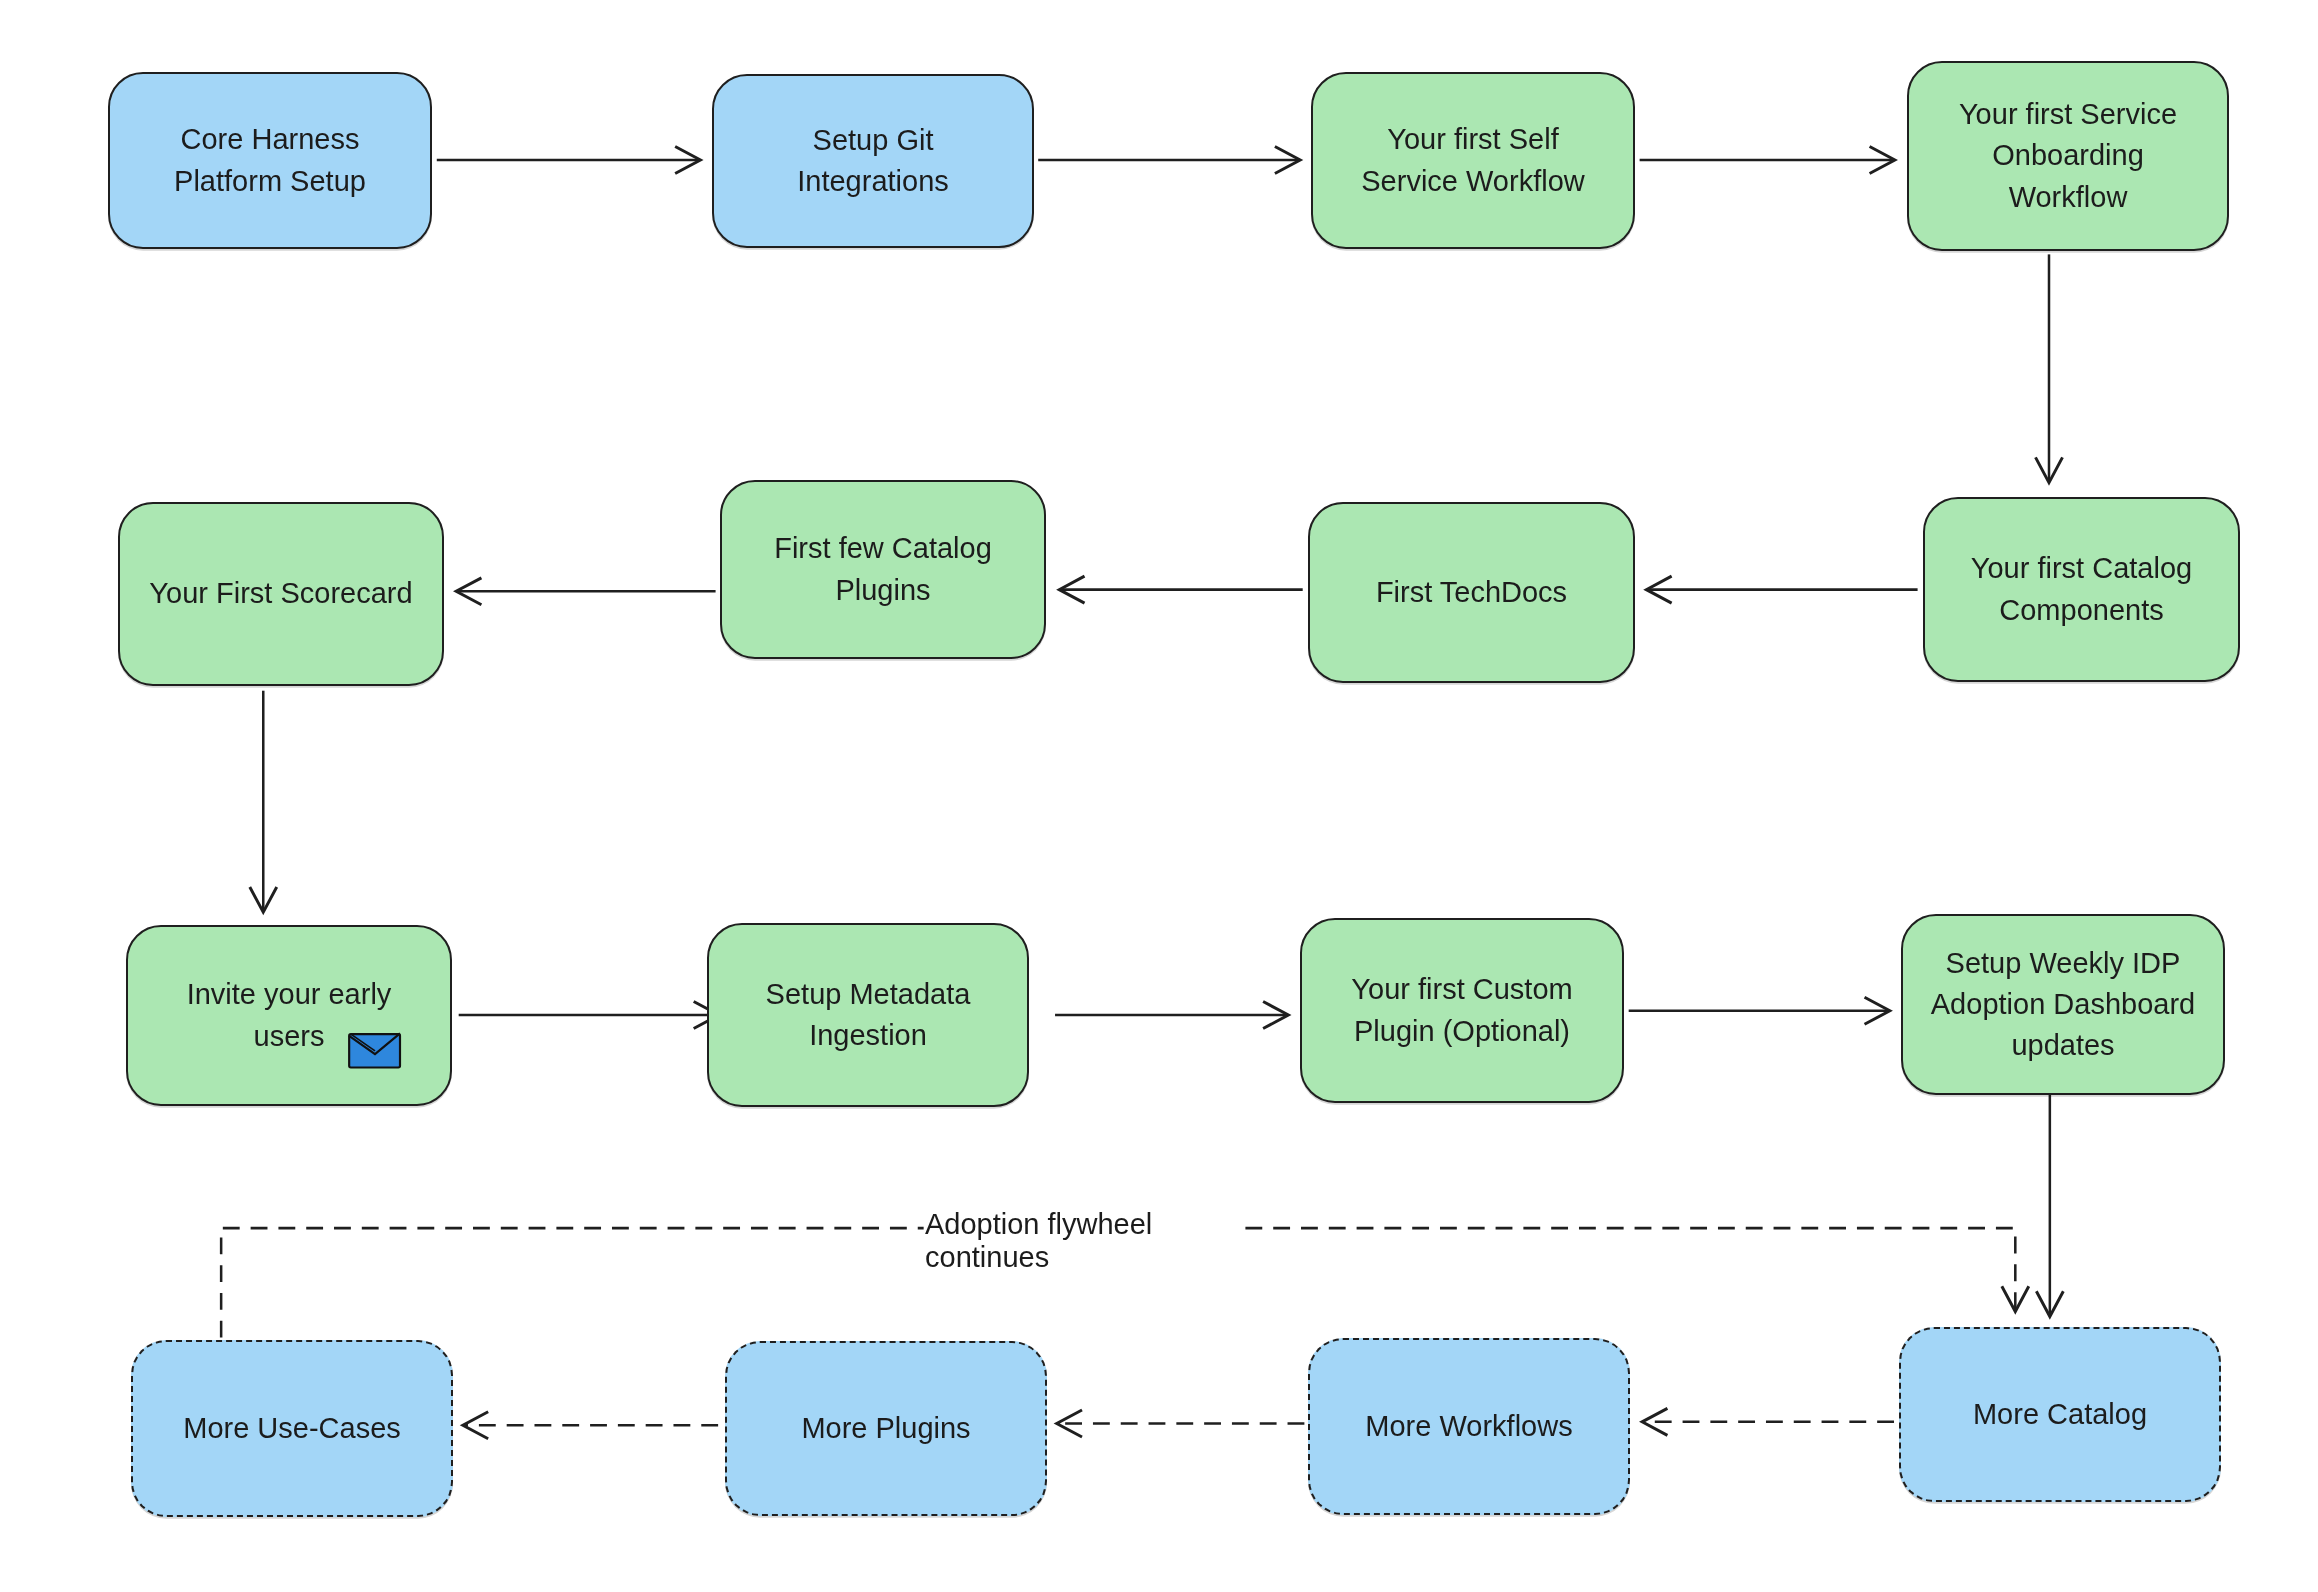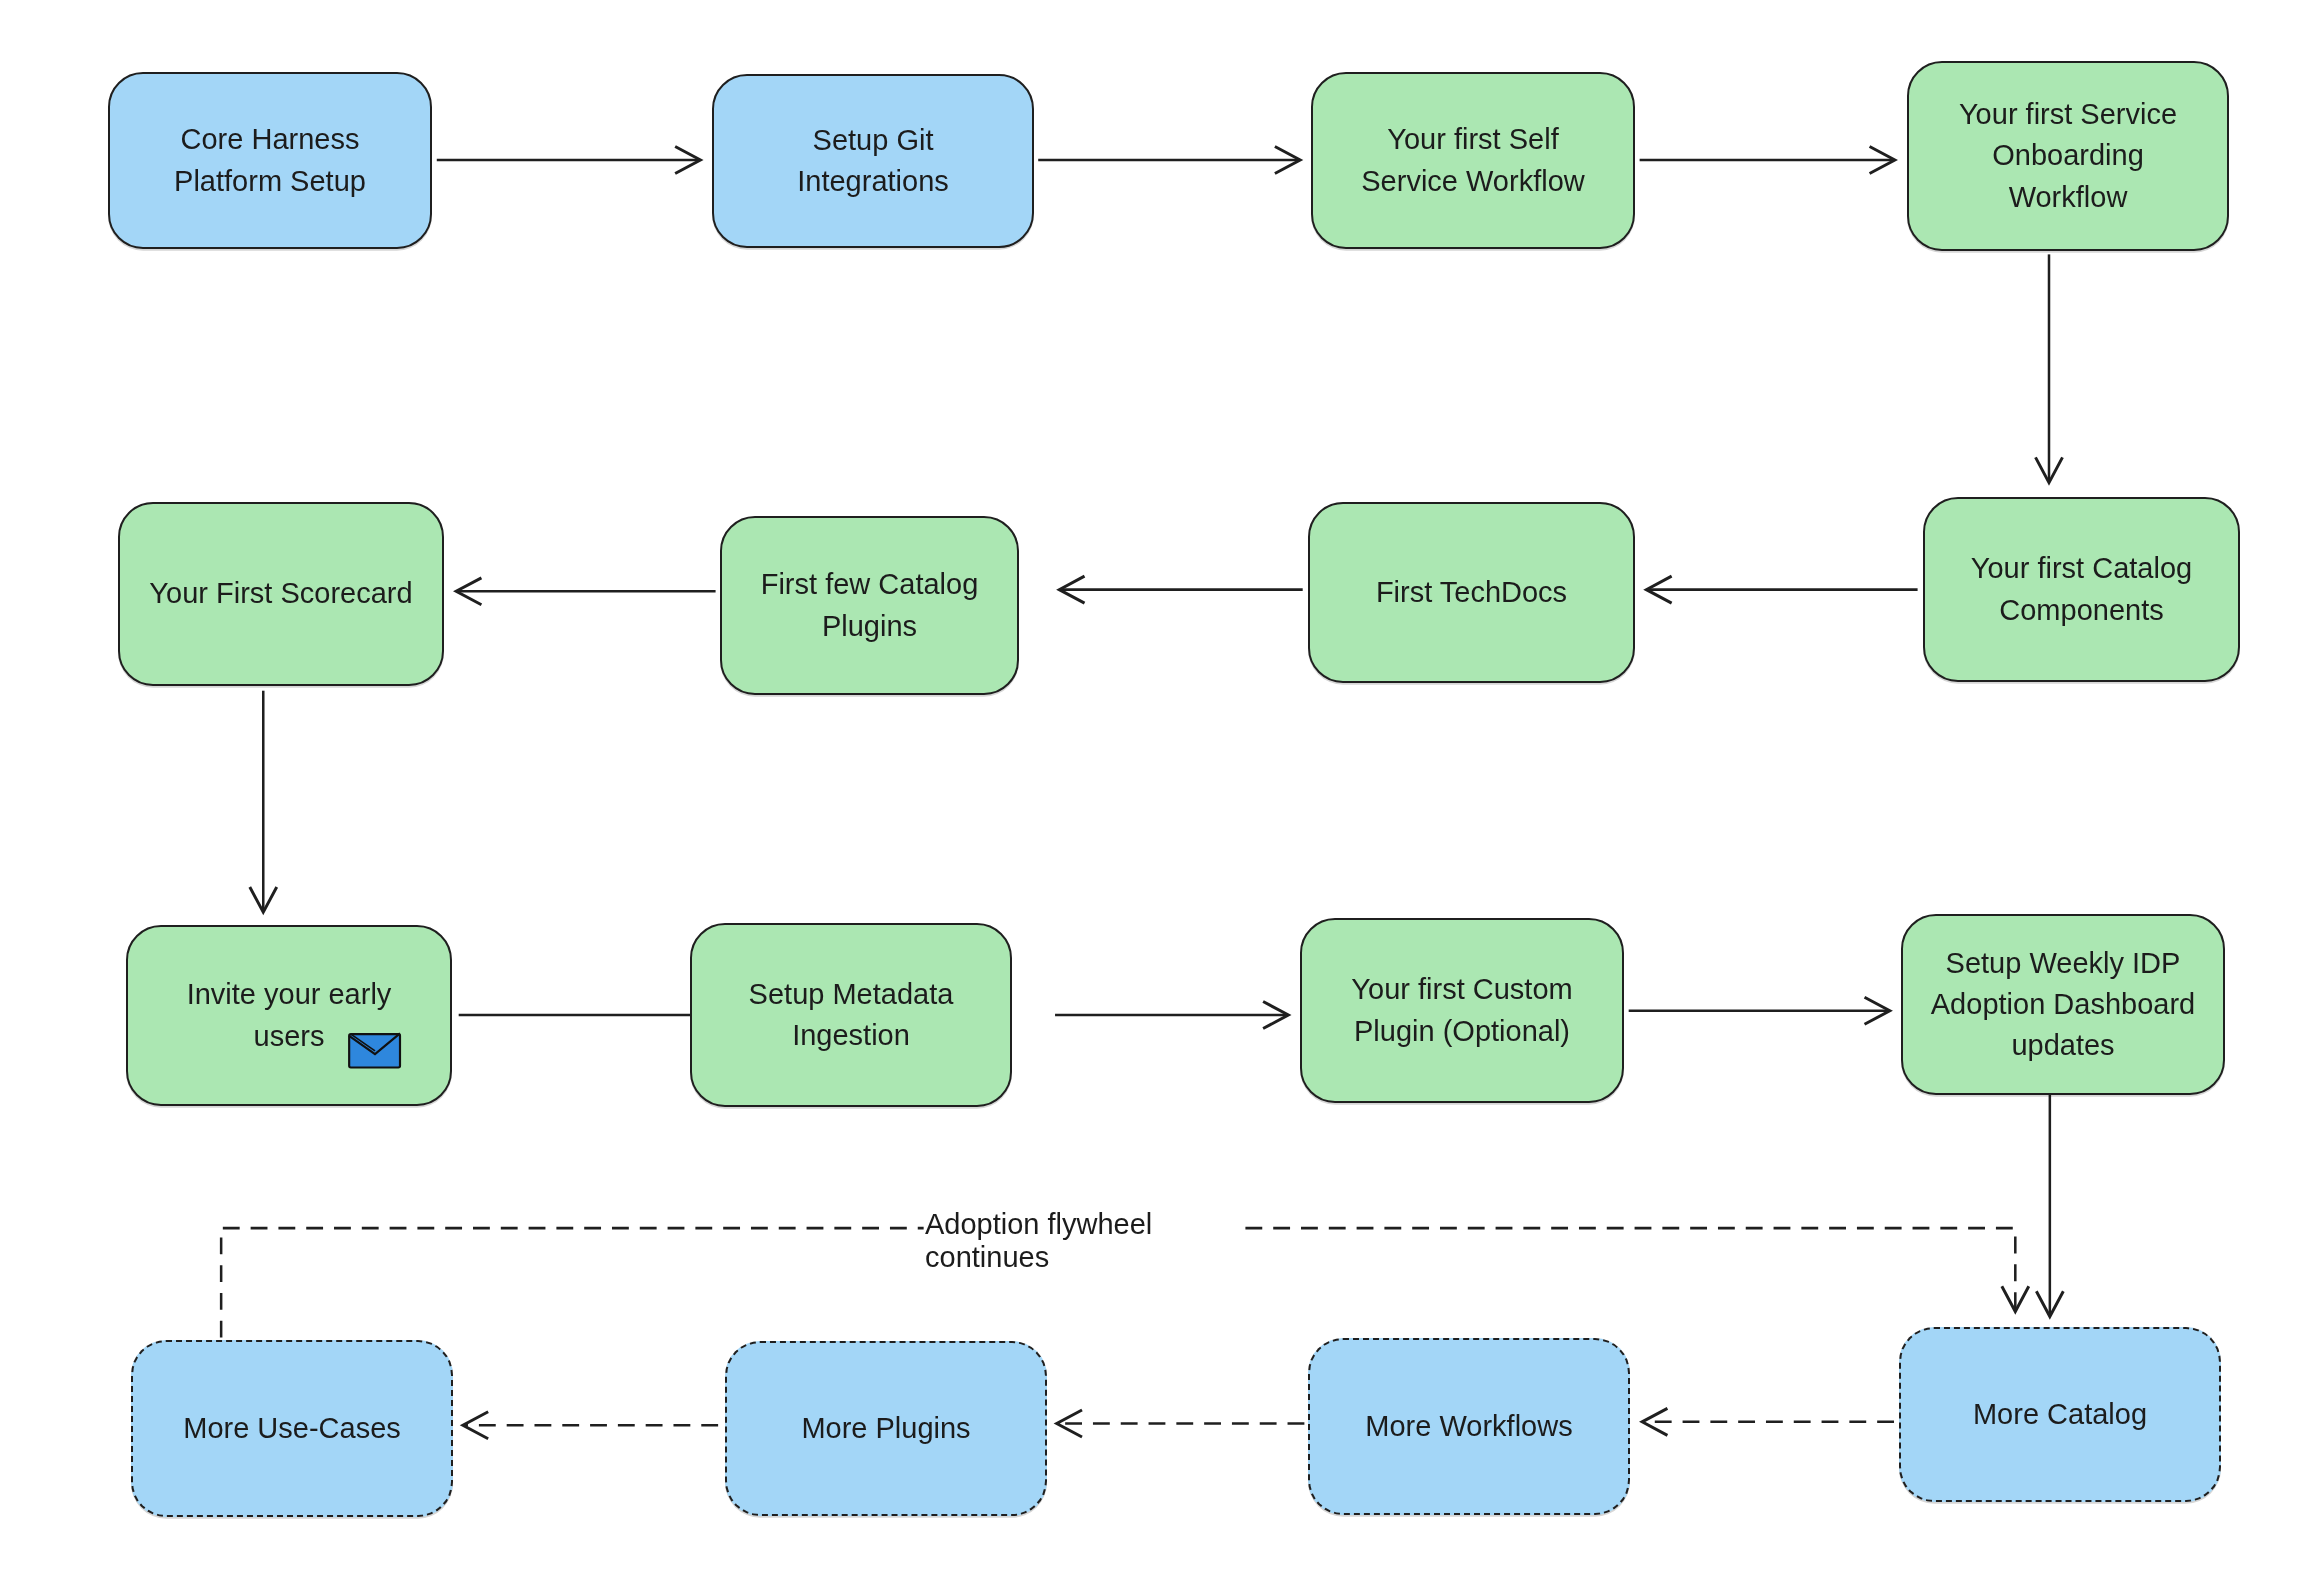--- a/index.html
+++ b/index.html
@@ -81,39 +81,39 @@
   <div class="node green" style="left:1311px;top:72px;width:324px;height:177px">
     <span>Your first Self Service Workflow</span>
   </div>
   <div class="node green" style="left:1907px;top:61px;width:322px;height:190px">
     <span>Your first Service Onboarding Workflow</span>
   </div>
 
   <div class="node green" style="left:118px;top:502px;width:326px;height:184px">
     <span>Your First Scorecard</span>
   </div>
-  <div class="node green" style="left:720px;top:516px;width:299px;height:179px">
+  <div class="node green" style="left:720px;top:480px;width:326px;height:179px">
     <span>First few Catalog Plugins</span>
   </div>
   <div class="node green" style="left:1308px;top:502px;width:327px;height:181px">
     <span>First TechDocs</span>
   </div>
   <div class="node green" style="left:1923px;top:497px;width:317px;height:185px">
     <span>Your first Catalog Components</span>
   </div>
 
   <div class="node green" style="left:126px;top:925px;width:326px;height:181px">
     <span style="display:inline-block;max-width:253px">Invite your early users</span>
     <svg class="envelope" viewBox="0 0 66 48">
       <rect x="2" y="5" width="61" height="40" rx="2" style="fill:var(--envelope-fill,#2e87dd);stroke:#111;stroke-width:2.6"></rect>
       <polyline points="2,7 33,29 63,4" style="fill:none;stroke:#111;stroke-width:2.6"></polyline>
       <polyline points="4,5 33,25" style="fill:none;stroke:#111;stroke-width:2"></polyline>
     </svg>
   </div>
-  <div class="node green" style="left:690px;top:923px;width:322px;height:184px">
+  <div class="node green" style="left:707px;top:923px;width:322px;height:184px">
     <span>Setup Metadata Ingestion</span>
   </div>
   <div class="node green" style="left:1300px;top:918px;width:324px;height:185px">
     <span>Your first Custom Plugin (Optional)</span>
   </div>
   <div class="node green" style="left:1901px;top:914px;width:324px;height:181px">
     <span>Setup Weekly IDP Adoption Dashboard updates</span>
   </div>
 
   <div class="flywheel-label">Adoption flywheel continues</div>

